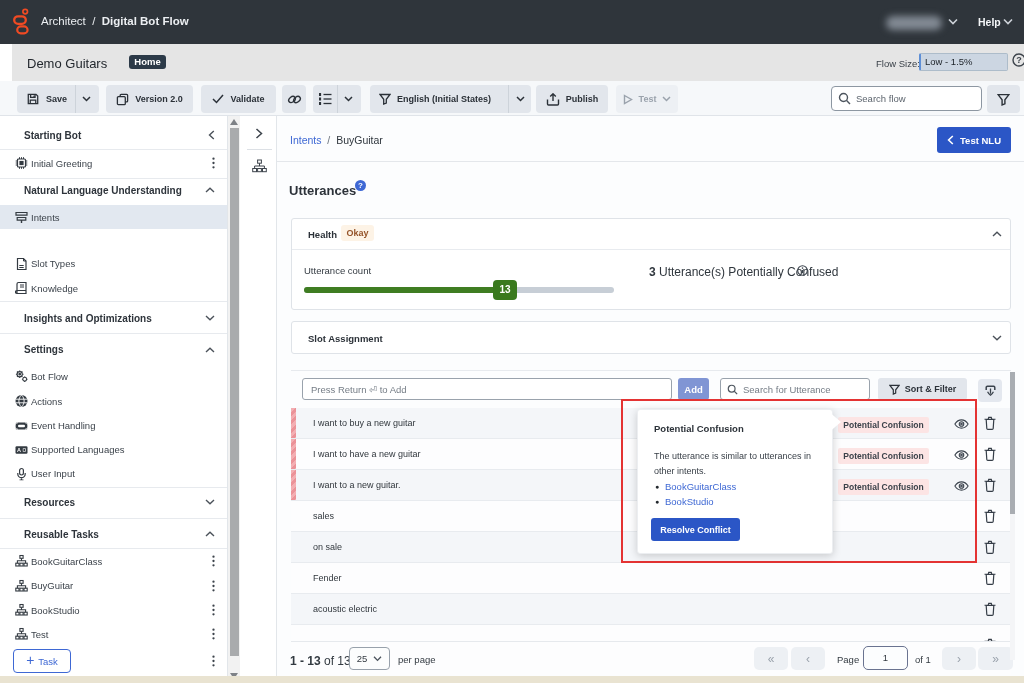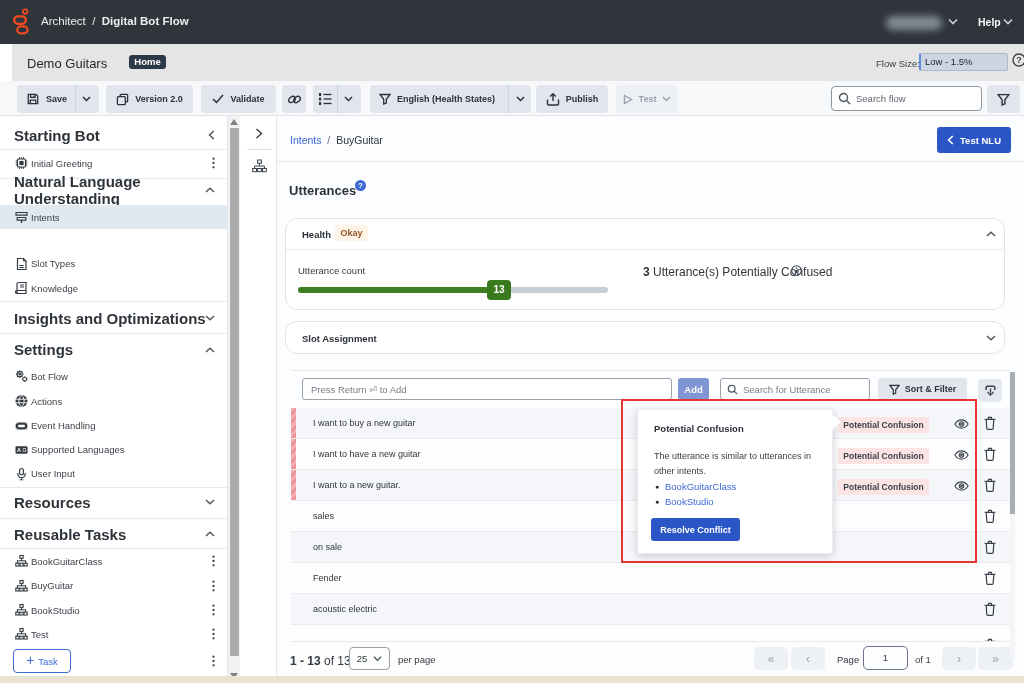--- a/index.html
+++ b/index.html
@@ -18,34 +18,34 @@
 #flowbox { left:907px; top:9px; width:89px; height:18px; background:#ccd6e2; border:1px solid #adbcca; border-left:2px solid #5e8fd6; border-radius:2px; font-size:9.5px; color:#20262c; line-height:16px; padding-left:4px; }
 
 #toolbar { left:0; top:81px; width:1024px; height:35px; background:#f6f8fa; border-bottom:1px solid #e0e4e9; }
 .tbtn { position:absolute; top:4px; height:28px; background:#e2e6ec; border-radius:4px; color:#2b3138; font-size:9px; font-weight:bold; display:flex; align-items:center; justify-content:center; gap:6px; }
 .tbtn.dis { background:#edf0f4; color:#9aa2ac; }
 .divline { width:1px; height:28px; background:#cdd3da; }
 #searchflow { left:831px; top:5px; width:151px; height:25px; background:#fff; border:1px solid #8d97a2; border-radius:4px; display:flex; align-items:center; padding-left:6px; gap:5px; color:#5d656e; font-size:9.5px; }
 
 #sidebar { left:0; top:116px; width:228px; height:567px; background:#fff; border-right:1px solid #e2e6ea; }
 .nav { position:absolute; left:0; width:227px; height:24px; display:flex; align-items:center; font-size:9.5px; color:#3c434b; }
-.nav .hdr { font-weight:bold; color:#2e343b; margin-left:14px; font-size:15px; }
+.nav .hdr { font-weight:bold; color:#2e343b; margin-left:24px; font-size:10px; }
 .nav .itxt { margin-left:31px; }
 .nav .icon { position:absolute; left:15px; top:50%; transform:translateY(-50%); width:13px; height:13px; }
 .nav .rt { position:absolute; right:12px; top:50%; transform:translateY(-50%); }
 .sep { position:absolute; left:0; width:227px; height:1px; background:#e7eaee; }
 .sel { background:#e2e8f0; }
 
 #sscroll { left:228px; top:116px; width:12px; height:567px; background:#f2f2f2; }
 #sthumb { left:1.5px; top:12px; width:9px; height:528px; background:#a9abad; }
 
 #strip { left:242px; top:116px; width:35px; height:567px; background:#fff; border-right:1px solid #e2e6ea; }
 
 #content { left:277px; top:116px; width:747px; height:567px; background:#fcfdfe; }
-.card { position:absolute; left:8px; width:720px; background:#fff; border:1px solid #dfe3e8; border-radius:12px; }
+.card { position:absolute; left:14px; width:720px; background:#fff; border:1px solid #dfe3e8; border-radius:3px; }
 .blue { color:#3e68d4; }
 .bluebtn { background:#2b56c6; color:#fff; font-weight:bold; border-radius:3px; display:flex; align-items:center; justify-content:center; }
 
 .row { position:absolute; left:14px; width:720px; height:31px; border-bottom:1px solid #e8ebef; font-size:9px; color:#31373d; display:flex; align-items:center; padding-left:22px; }
 .odd { background:#f4f6f9; }
 .even { background:#fdfdfe; }
 .redbar { position:absolute; left:0; top:0; width:5px; height:100%; background:repeating-linear-gradient(135deg,#f3aeb2 0 3px,#eb9298 3px 6px); }
 .pcbadge { position:absolute; left:547px; top:9px; width:91px; height:16px; background:#fce4e4; border-radius:2px; color:#3b424a; font-size:8.5px; font-weight:bold; text-align:center; line-height:16px; white-space:nowrap; }
 
 .pgbtn { position:absolute; background:#edf0f4; border-radius:5px; color:#9aa2ac; display:flex; align-items:center; justify-content:center; font-size:12px; }
@@ -132,21 +132,21 @@
         </svg>
       <div class="divline" style="position:absolute;left:24px;top:0"></div>
       <svg style="position:absolute;left:31px;top:11px" width="9" height="6" viewBox="0 0 9 6">
           <path d="M1 1 L4.5 4.5 L8 1" fill="none" stroke="#2b3138" stroke-width="1.5"></path>
         </svg>
     </div>
     <div class="tbtn" style="left:370px;width:161px;justify-content:flex-start;padding-left:9px">
       <svg width="12" height="12" viewBox="0 0 12 12">
           <path d="M1 1.5 h10 L7.3 6.3 V10 L4.7 11 V6.3 Z" fill="none" stroke="#2b3138" stroke-width="1.3"></path>
         </svg>
-      <span>English (Health States)</span>
+      <span>English (Initial States)</span>
       <div class="divline" style="position:absolute;left:138px;top:0"></div>
       <svg style="position:absolute;left:146px;top:11px" width="9" height="6" viewBox="0 0 9 6">
           <path d="M1 1 L4.5 4.5 L8 1" fill="none" stroke="#2b3138" stroke-width="1.5"></path>
         </svg>
     </div>
     <div class="tbtn" style="left:536px;width:72px">
       <svg width="14" height="13" viewBox="0 0 14 13">
           <path d="M7 8 V1 M4.2 3.6 L7 .8 L9.8 3.6" fill="none" stroke="#2b3138" stroke-width="1.4"></path>
           <path d="M1.5 6.5 v4.5 a1 1 0 0 0 1 1 h9 a1 1 0 0 0 1-1 V6.5" fill="none" stroke="#2b3138" stroke-width="1.4"></path>
         </svg>

